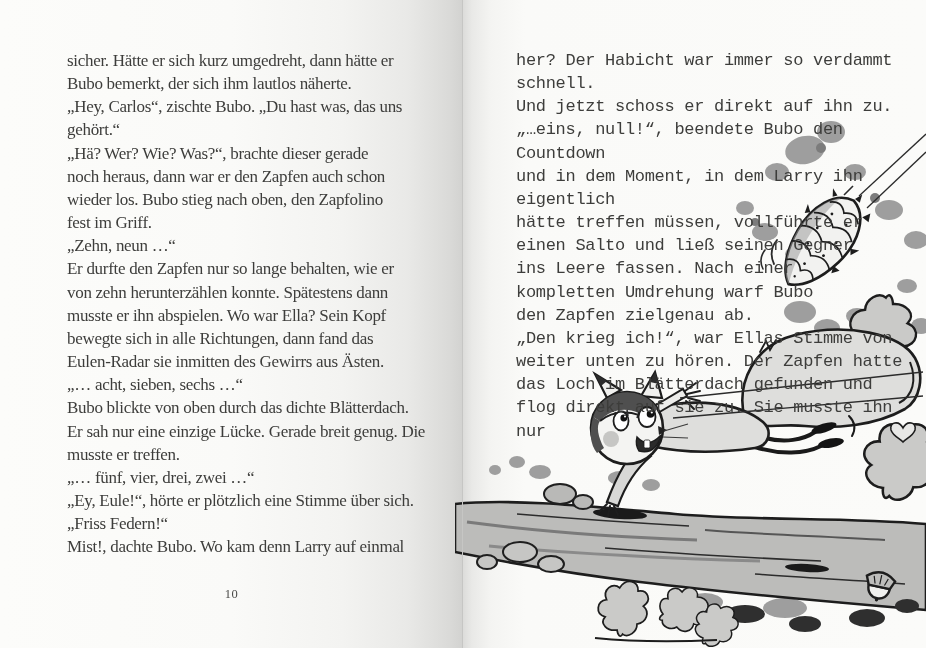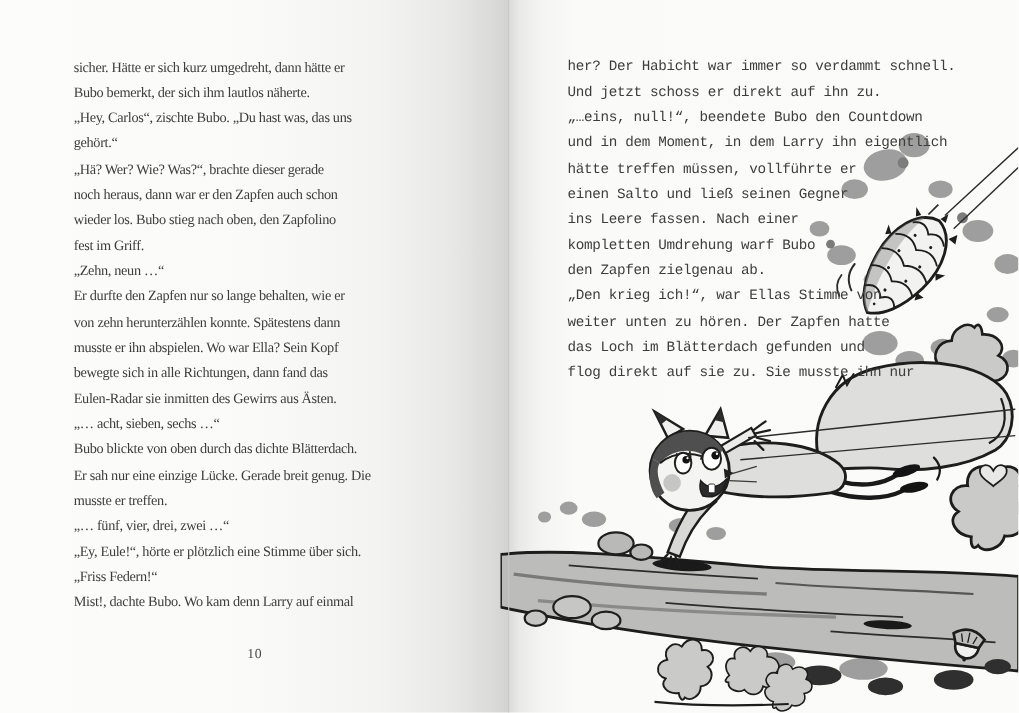--- a/index.html
+++ b/index.html
@@ -14,21 +14,21 @@
     background:linear-gradient(to right,#fcfcfa 0%,#fafaf8 50%,#f3f3f1 74%,#e9e9e7 88%,#dadad8 97%,#d2d2d0 100%);
   }
   .page.right{
     left:463px;width:463px;
     background:linear-gradient(to right,#dcdcda 0px,#e9e9e7 9px,#f4f4f2 28px,#fafaf8 62px,#fbfbf9 100%);
     font-family:Liberation Mono, monospace;
   }
   .gutter-line{position:absolute;left:462px;top:0;width:1px;height:648px;background:#c6c6c4;}
   .text-lines{
     position:absolute;white-space:pre-line;
-    font-size:13px;line-height:23.15px;letter-spacing:-0.3px;
+    font-size:17px;line-height:23.15px;letter-spacing:-0.3px;
     color:#3d3d3b;
   }
   .page.left  .text-lines{left:67px;top:49px;width:396px;}
   .page.right .text-lines{left:53px;top:49px;width:400px;}
   .page-number{
     position:absolute;left:0;top:587px;width:463px;text-align:center;
     font-size:12.5px;letter-spacing:.5px;color:#4a4a48;
   }
   .illustration{position:absolute;left:-8px;top:90px;width:471px;height:558px;}
 </style>

